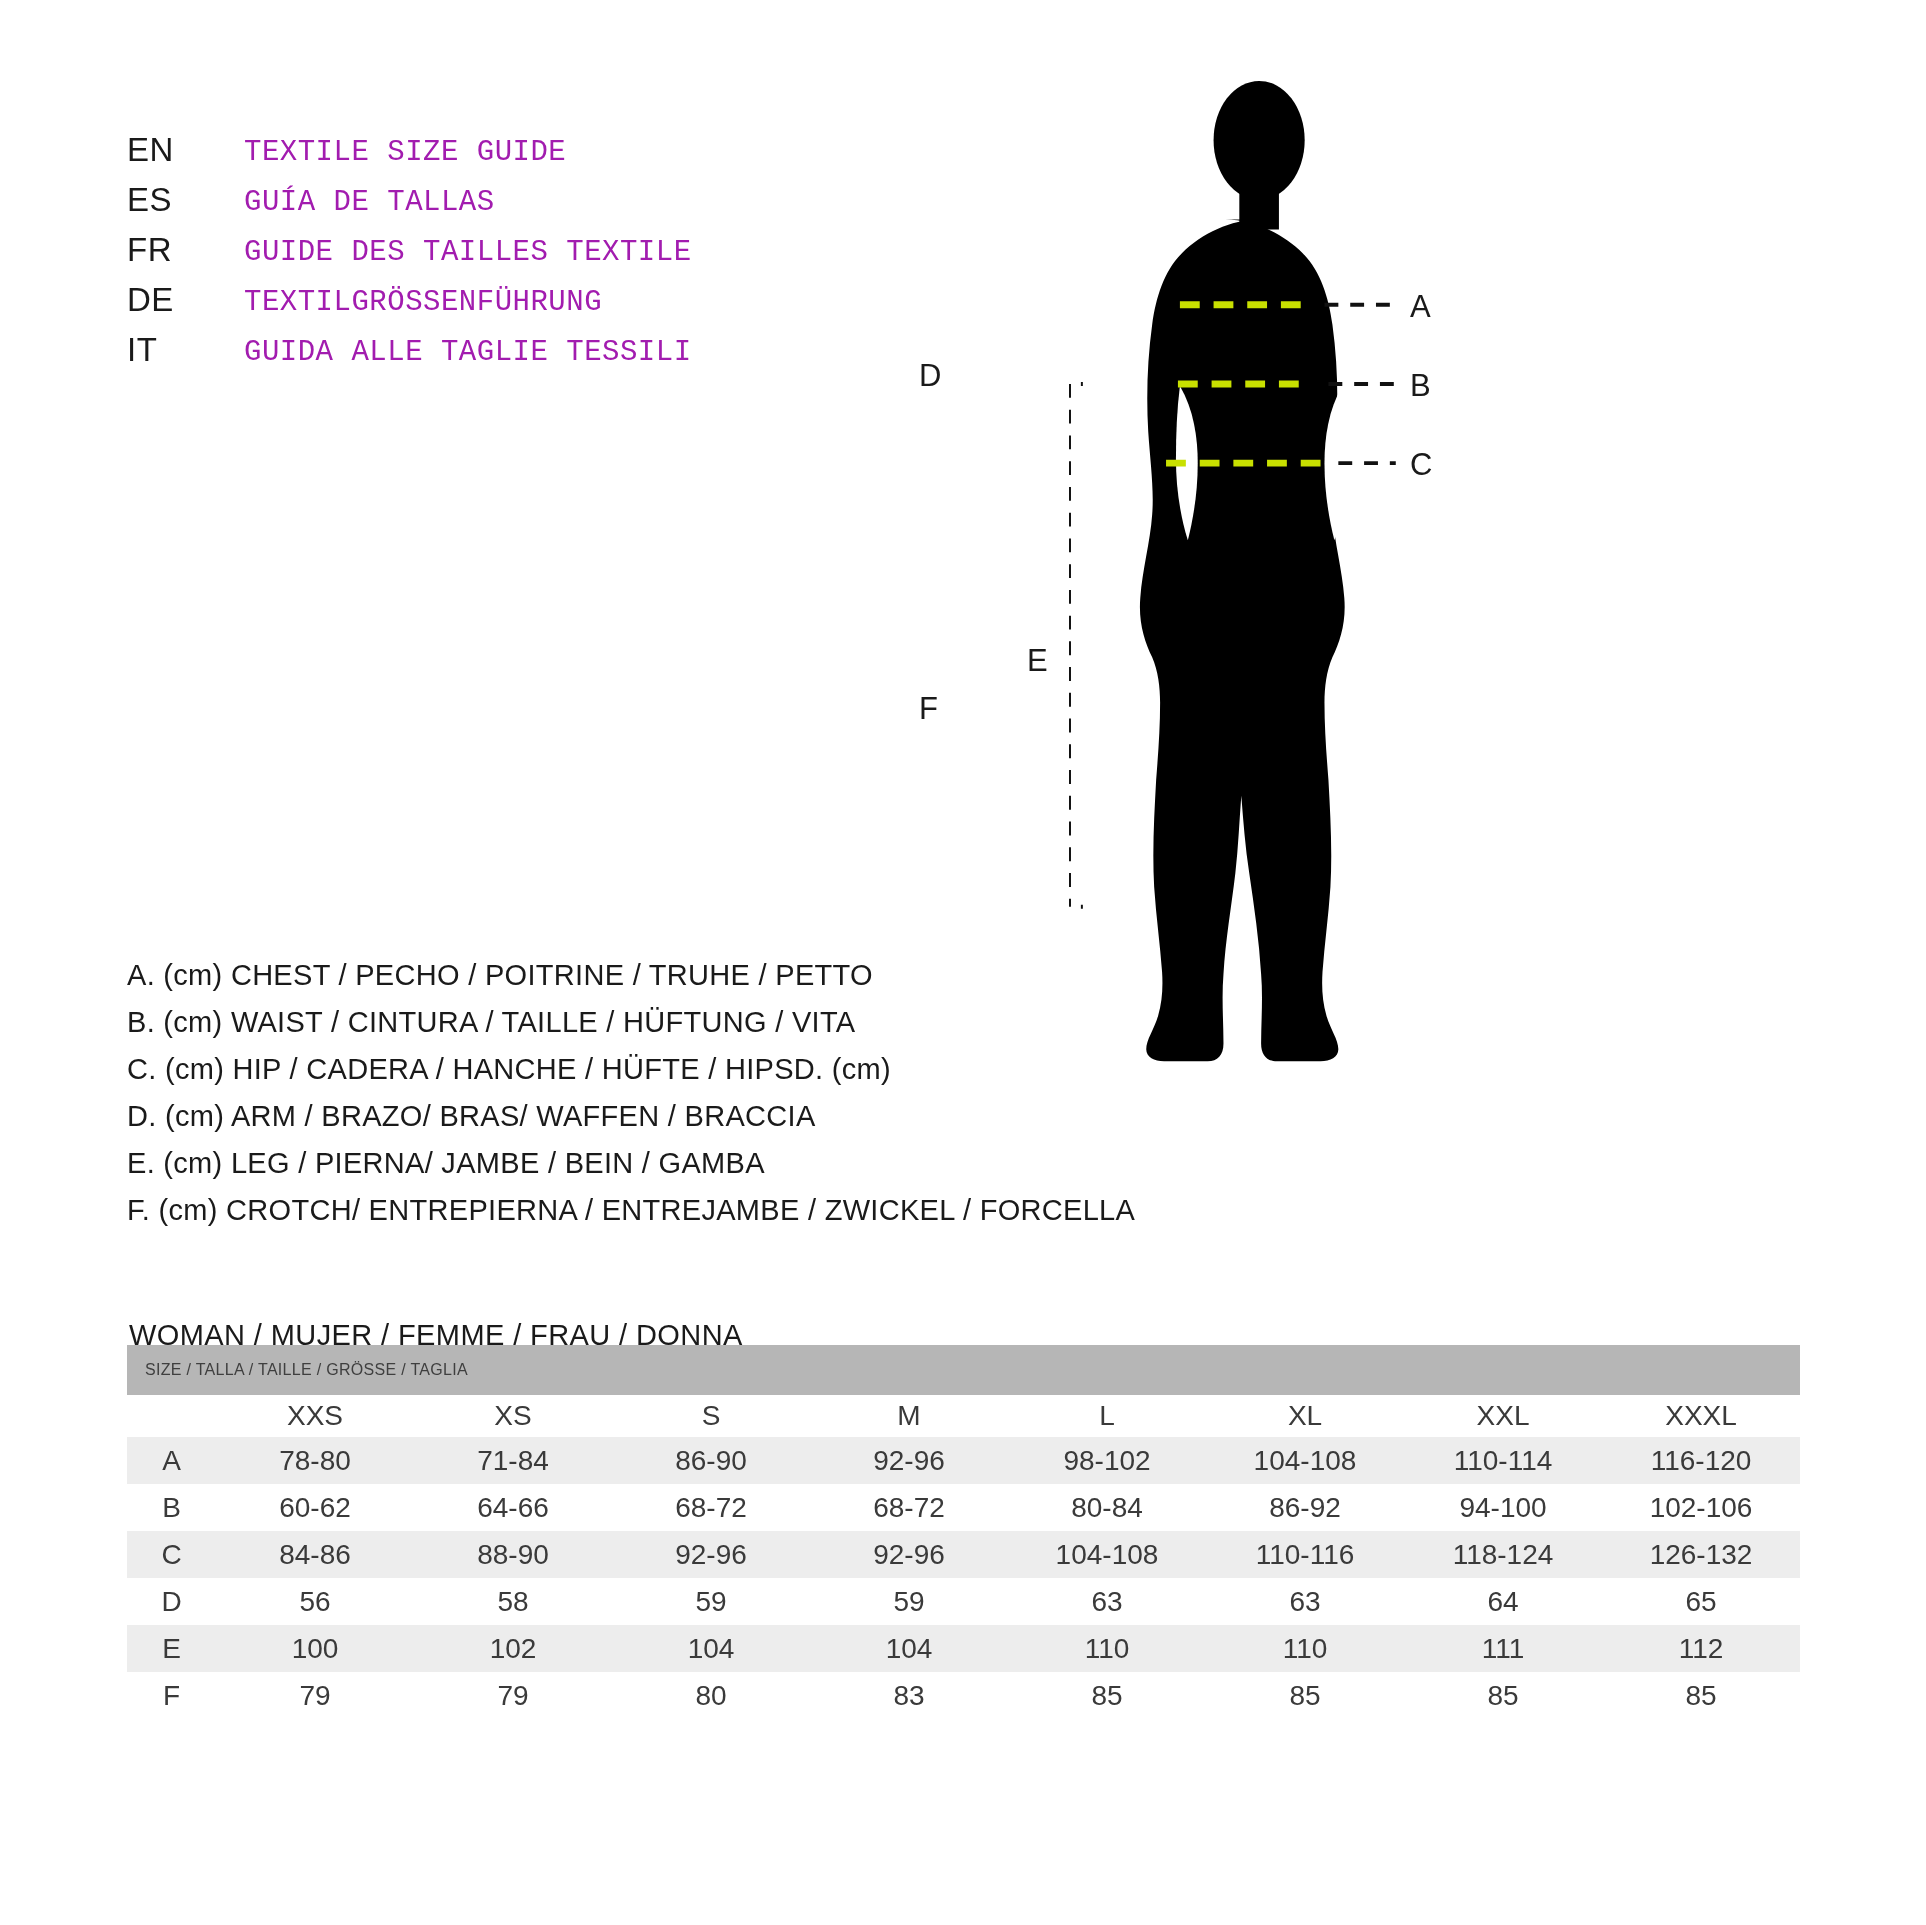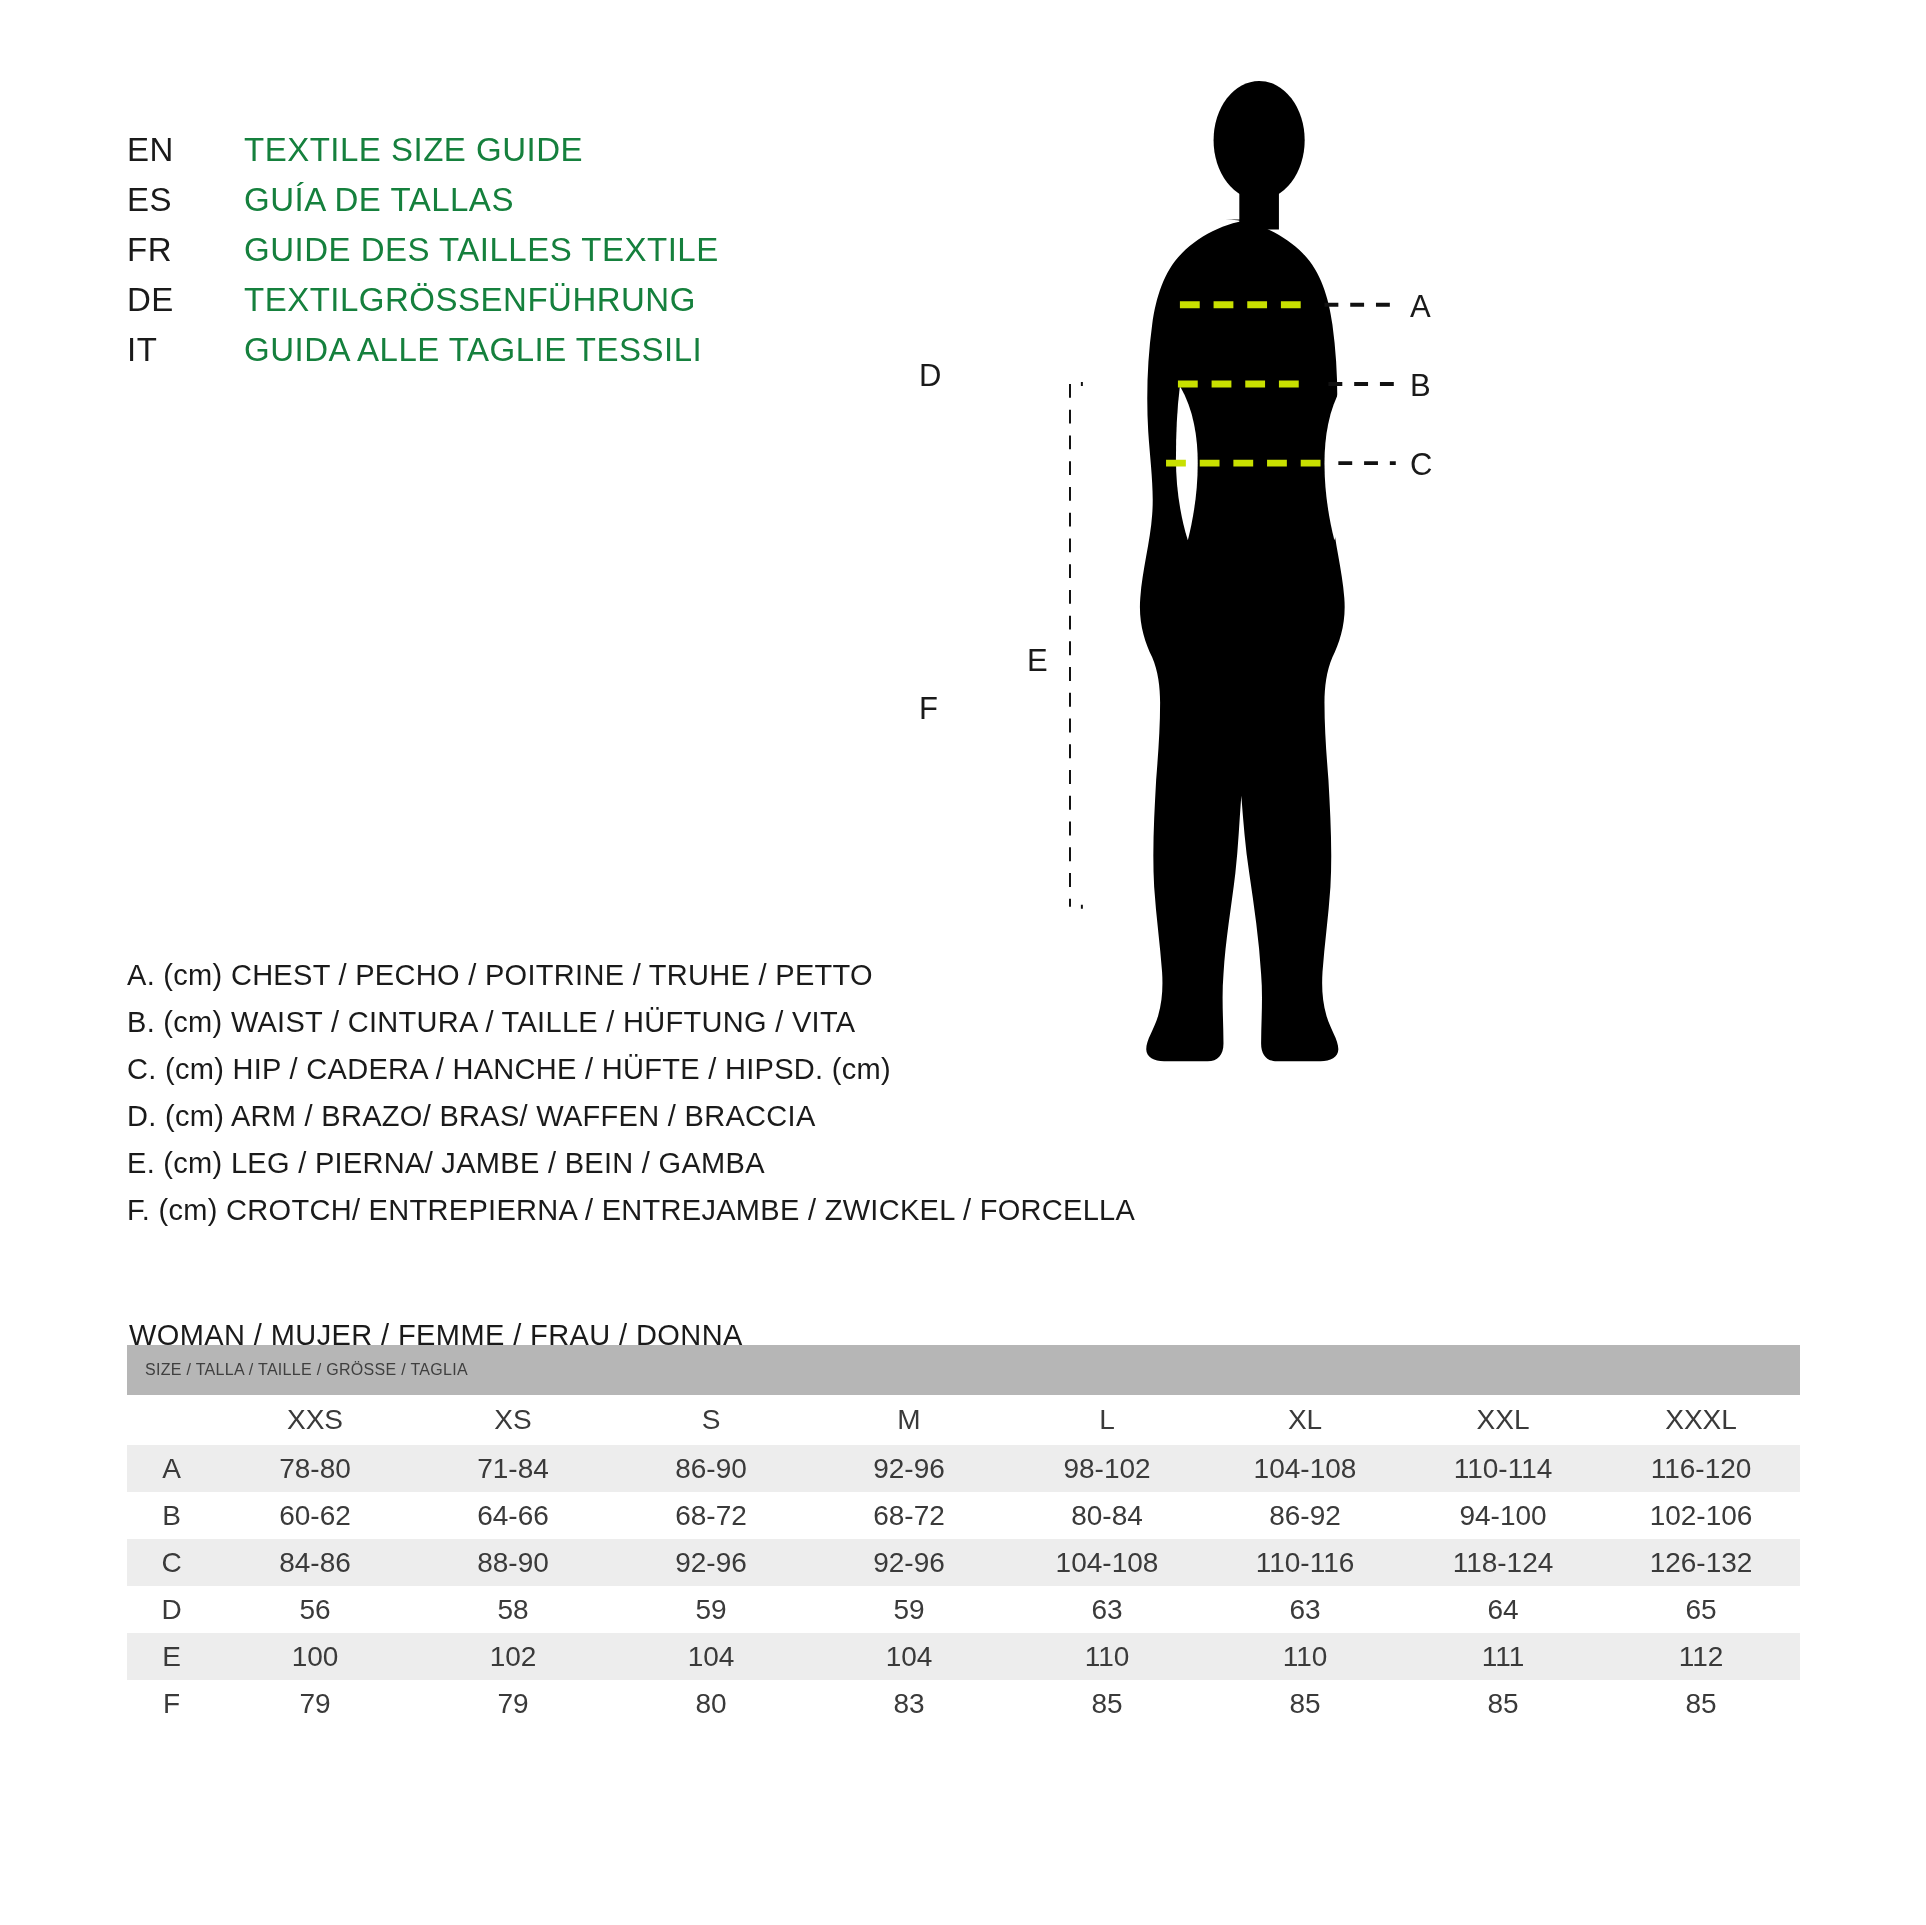--- a/index.html
+++ b/index.html
@@ -28,23 +28,24 @@
     align-items: flex-end;
     height: 50px;
   }
   .title-lang {
     width: 117px;
     font-size: 33px;
     letter-spacing: 0.5px;
     color: #1a1a1a;
   }
   .title-text {
-    font-size: 33px;
+    font-size: 29px;
     letter-spacing: 0.5px;
-    color: #15803d;
+    color: #a21caf;
+    font-family: Liberation Mono, monospace;
   }
 
   
   #legend-block {
     position: absolute;
     left: 127px;
     top: 952px;
     width: 1089px;
   }
   .legend-row {
@@ -91,21 +92,21 @@
     text-align: left;
     padding-left: 18px;
     font-size: 16px;
     color: #3f3f3f;
     height: 50px;
     letter-spacing: 0.3px;
   }
   tr.sizes-row td {
     background: #ffffff;
     color: #3a3a3a;
-    height: 50px;
+    height: 42px;
   }
   tr.shade td {
     background: #ededed;
   }
   tr.plain td {
     background: #ffffff;
   }
   td.rowkey {
     text-align: left;
     padding-left: 18px;

